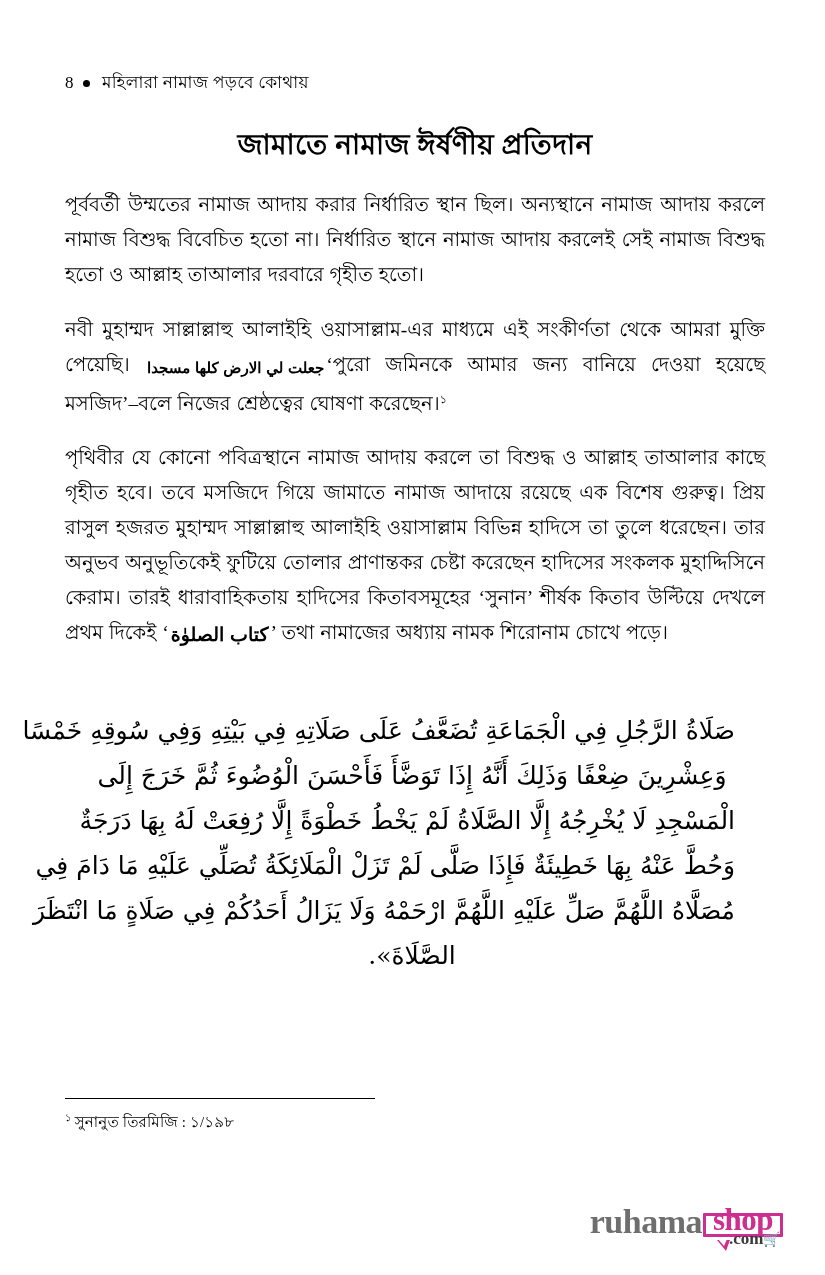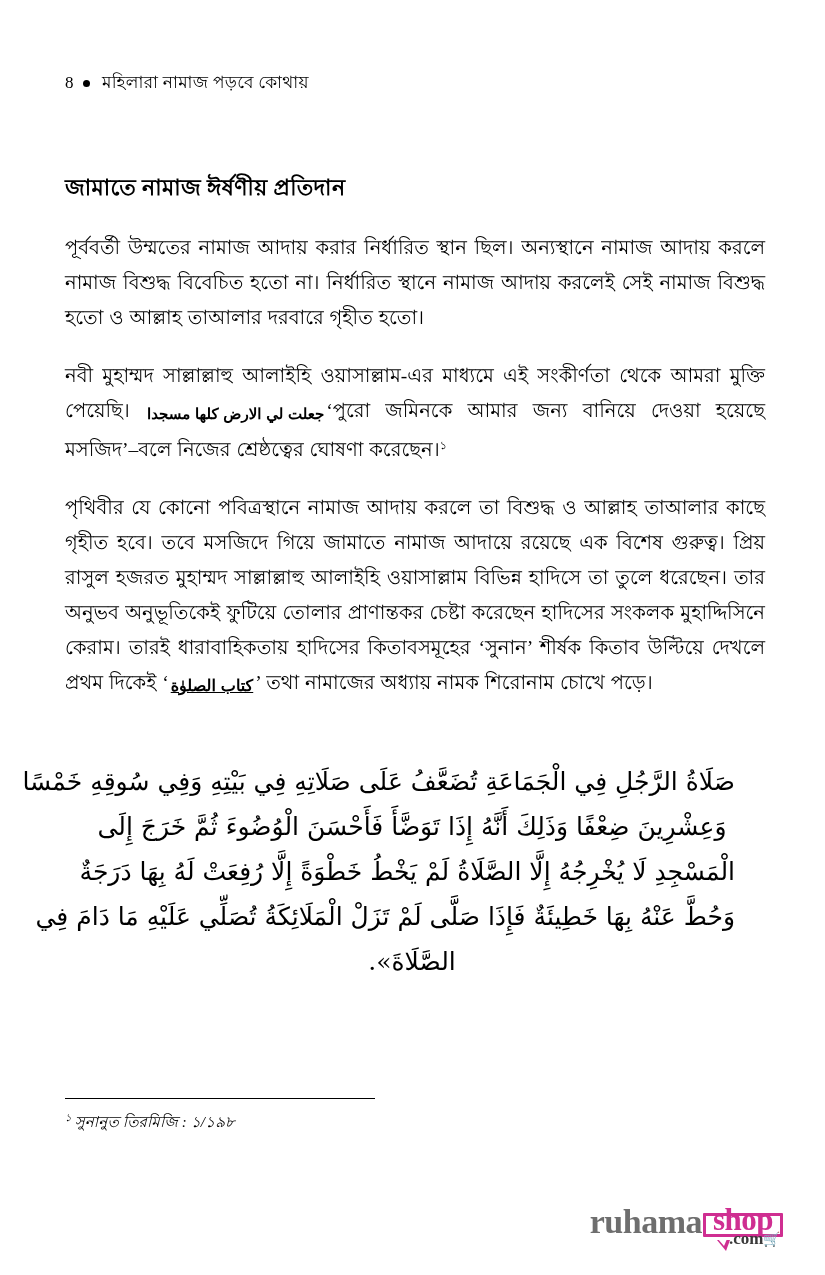--- a/index.html
+++ b/index.html
@@ -50,51 +50,50 @@
     width: 7px;
     height: 7px;
     border-radius: 50%;
     background: #000;
     margin: 0 7px 2px 5px;
     vertical-align: middle;
   }
 
   
   .section-title {
-    margin-top: 74px;
-    text-align: left;
+    margin-top: 27px;
+    text-align: center;
     font-family: "Liberation Serif", serif;
-    font-size: 22px;
+    font-size: 28px;
     font-weight: bold;
     letter-spacing: 0.4px;
   }
 
   
   .para {
-    margin-top: 23px;
+    margin-top: 17px;
     font-size: 19.5px;
     line-height: 35px;
     text-align: justify;
     text-align-last: left;
     text-justify: inter-word;
     word-spacing: 1px;
   }
 
   .para .arabic-inline {
     font-size: 15px;
     font-weight: bold;
     direction: rtl;
     unicode-bidi: isolate;
     display: inline-block;
     vertical-align: -2px;
     padding: 0 2px;
   }
   .para .arabic-inline.small {
-    font-size: 16px;
-    text-decoration: underline;
+    font-size: 19px;
   }
 
   sup.fn {
     font-size: 11px;
     vertical-align: super;
     line-height: 0;
   }
 
   
   .hadith-block {
@@ -125,21 +124,20 @@
   .footnote-rule {
     width: 310px;
     height: 1px;
     background: #000;
     margin-bottom: 13px;
   }
   .footnote {
     font-size: 15px;
     line-height: 20px;
     letter-spacing: 0.2px;
-    font-style: italic;
   }
   .footnote .marker {
     font-size: 10px;
     vertical-align: super;
     line-height: 0;
     margin-right: 3px;
   }
 
   
   .logo {
@@ -233,20 +231,21 @@
     <p class="para">
       <span>পৃথিবীর যে কোনো পবিত্রস্থানে নামাজ আদায় করলে তা বিশুদ্ধ ও আল্লাহ তাআলার কাছে গৃহীত হবে। তবে মসজিদে গিয়ে জামাতে নামাজ আদায়ে রয়েছে এক বিশেষ গুরুত্ব। প্রিয় রাসুল হজরত মুহাম্মদ সাল্লাল্লাহু আলাইহি ওয়াসাল্লাম বিভিন্ন হাদিসে তা তুলে ধরেছেন। তার অনুভব অনুভূতিকেই ফুটিয়ে তোলার প্রাণান্তকর চেষ্টা করেছেন হাদিসের সংকলক মুহাদ্দিসিনে কেরাম। তারই ধারাবাহিকতায় হাদিসের কিতাবসমূহের ‘সুনান’ শীর্ষক কিতাব উল্টিয়ে দেখলে প্রথম দিকেই ‘</span><span class="arabic-inline small">كتاب الصلوٰة</span><span>’ তথা নামাজের অধ্যায় নামক শিরোনাম চোখে পড়ে।</span>
     </p>
 
 
     <div class="hadith-block">
       <span class="hadith-line">صَلَاةُ الرَّجُلِ فِي الْجَمَاعَةِ تُضَعَّفُ عَلَى صَلَاتِهِ فِي بَيْتِهِ وَفِي سُوقِهِ خَمْسًا</span>
       <span class="hadith-line">وَعِشْرِينَ ضِعْفًا وَذَلِكَ أَنَّهُ إِذَا تَوَضَّأَ فَأَحْسَنَ الْوُضُوءَ ثُمَّ خَرَجَ إِلَى</span>
       <span class="hadith-line">الْمَسْجِدِ لَا يُخْرِجُهُ إِلَّا الصَّلَاةُ لَمْ يَخْطُ خَطْوَةً إِلَّا رُفِعَتْ لَهُ بِهَا دَرَجَةٌ</span>
       <span class="hadith-line">وَحُطَّ عَنْهُ بِهَا خَطِيئَةٌ فَإِذَا صَلَّى لَمْ تَزَلْ الْمَلَائِكَةُ تُصَلِّي عَلَيْهِ مَا دَامَ فِي</span>
+      <span class="hadith-line">مُصَلَّاهُ اللَّهُمَّ صَلِّ عَلَيْهِ اللَّهُمَّ ارْحَمْهُ وَلَا يَزَالُ أَحَدُكُمْ فِي صَلَاةٍ مَا انْتَظَرَ</span>
       <span class="hadith-line last">الصَّلَاةَ».</span>
     </div>
 
   </div>
 
   <div class="footnote-wrap">
     <div class="footnote-rule"></div>
     <div class="footnote">
       <span class="marker">১</span><span>সুনানুত তিরমিজি : ১/১৯৮</span>
     </div>

